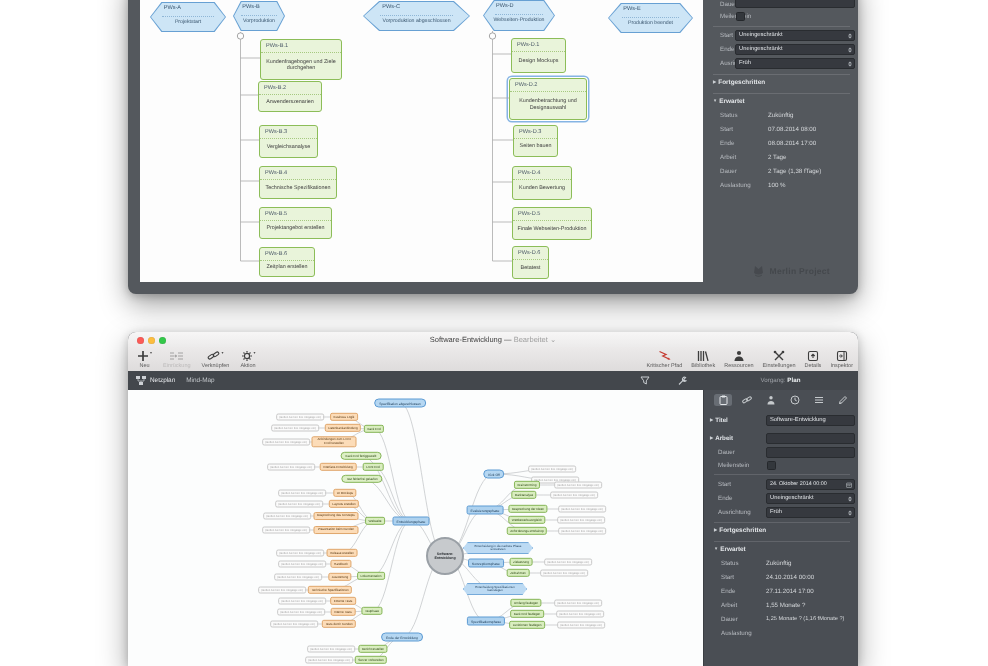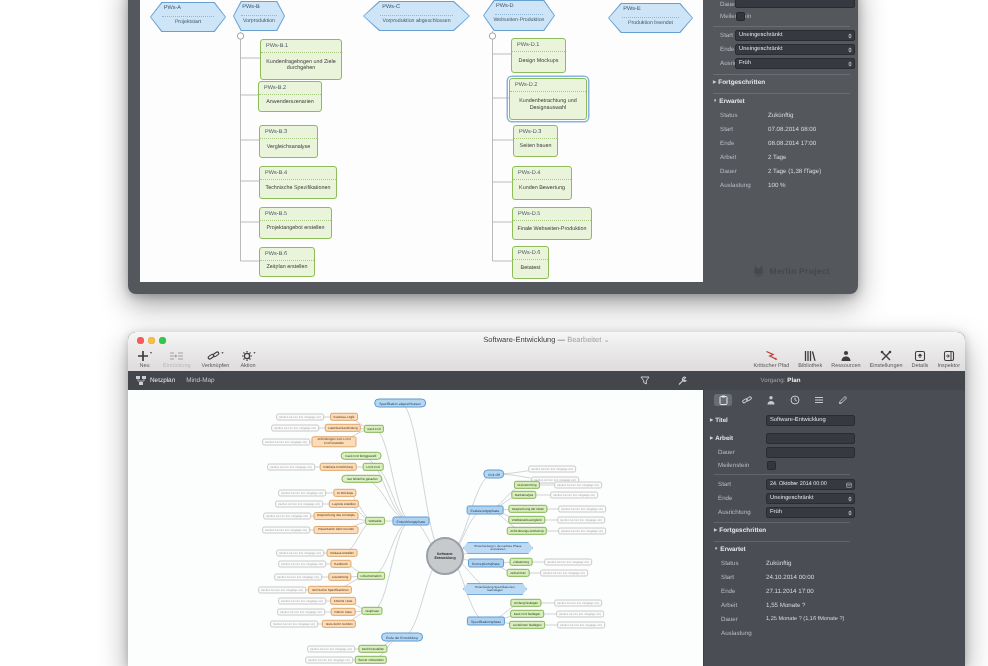--- a/index.html
+++ b/index.html
@@ -35,21 +35,21 @@
   .icheck{position:absolute;width:7px;height:7px;background:#33373c;border:1px solid #25282c;border-radius:1.5px;}
   .ival{position:absolute;font-size:6.2px;color:#d4d7da;white-space:nowrap;}
   .sech{position:absolute;left:10px;font-size:6.4px;font-weight:bold;color:#e2e5e8;}
   .dda{position:absolute;right:2px;top:50%;transform:translateY(-50%);display:flex;flex-direction:column;gap:1px;}
   .dda i{display:block;width:0;height:0;border-left:2px solid transparent;border-right:2px solid transparent;}
   .dda .u{border-bottom:2.5px solid #aeb3b8;}
   .dda .d{border-top:2.5px solid #aeb3b8;}
   #np-watermark{position:absolute;right:28px;bottom:16px;display:flex;align-items:center;gap:4px;opacity:.55;}
   #np-watermark .wmt{font-size:8.5px;font-weight:bold;color:rgba(20,22,24,.45);letter-spacing:.3px;}
   
-  #win2{left:128px;top:332px;width:837px;height:334px;background:#4a4e54;border-radius:8px 8px 0 0;
+  #win2{left:128px;top:332px;width:730px;height:334px;background:#4a4e54;border-radius:8px 8px 0 0;
     box-shadow:0 12px 30px rgba(0,0,0,.35),0 2px 10px rgba(0,0,0,.2);}
   #titlebar{position:absolute;left:0;top:0;right:0;height:15px;border-radius:8px 8px 0 0;
     background:linear-gradient(#f7f6f6,#ecebeb);}
   .tl{position:absolute;top:4.5px;width:7px;height:7px;border-radius:50%;box-shadow:inset 0 0 1px rgba(0,0,0,.3);}
   #wtitle{position:absolute;left:0;right:0;top:3px;text-align:center;font-size:7.5px;color:#3f3f3f;}
   #wtitle .edited{color:#a0a0a0;}
   #toolbar{position:absolute;left:0;top:15px;right:0;height:24px;background:linear-gradient(#eceaea,#dedcdc);
     border-bottom:1px solid #c2c0c0;display:flex;align-items:flex-start;}
   .tbtn{display:flex;flex-direction:column;align-items:center;margin-top:2px;}
   .tbtn .ic{height:13px;display:flex;align-items:center;}

